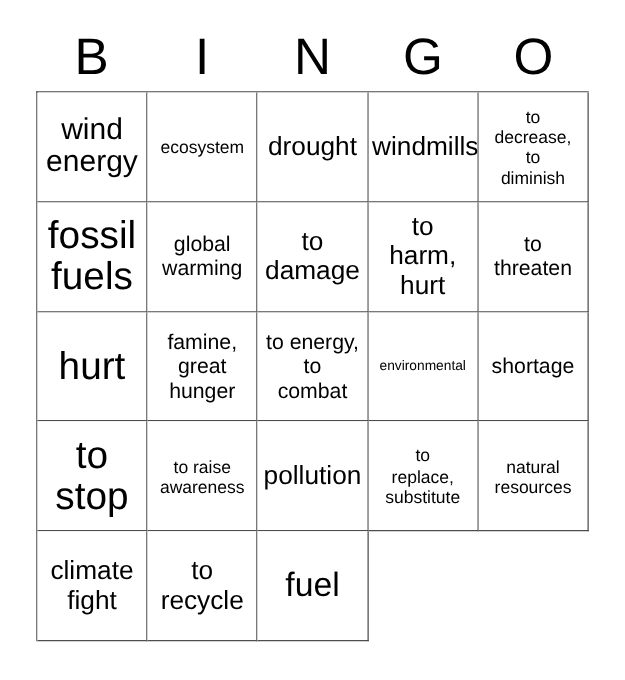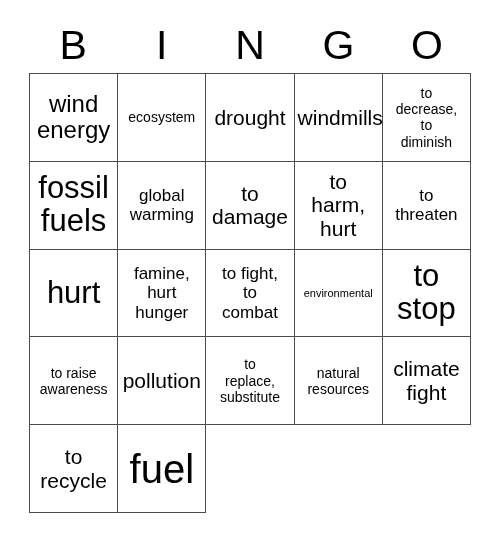--- a/index.html
+++ b/index.html
@@ -65,21 +65,21 @@
     overflow: hidden;
     background: #ffffff;
   }
   .cell-text {
     display: block;
     width: 100%;
     line-height: 1.12;
     white-space: pre-line;
   }
   
-  .fs-xxl .cell-text { font-size: 40px; line-height: 1.05; }
+  .fs-xxl .cell-text { font-size: 27px; line-height: 1.05; }
   .fs-xl  .cell-text { font-size: 31px; line-height: 1.06; }
   .fs-l   .cell-text { font-size: 24px; line-height: 1.1; text-align: center; }
   .fs-m   .cell-text { font-size: 21px; line-height: 1.12; }
   .fs-s   .cell-text { font-size: 17px; line-height: 1.14; }
   .fs-xs  .cell-text { font-size: 14px; line-height: 1.16; }
   .fs-xxs .cell-text { font-size: 11px; line-height: 1.18; }
 </style>
 </head>
 <body>
 
@@ -135,32 +135,35 @@
 
     <div class="cell fs-s">
       <span class="cell-text">to
 threaten</span>
     </div>
     <div class="cell fs-xl">
       <span class="cell-text">hurt</span>
     </div>
     <div class="cell fs-s">
       <span class="cell-text">famine,
-hurt
+great
 hunger</span>
     </div>
     <div class="cell fs-s">
-      <span class="cell-text">to fight,
+      <span class="cell-text">to energy,
 to
 combat</span>
     </div>
     <div class="cell fs-xxs">
       <span class="cell-text">environmental</span>
     </div>
 
+    <div class="cell fs-s">
+      <span class="cell-text">shortage</span>
+    </div>
     <div class="cell fs-xl">
       <span class="cell-text">to
 stop</span>
     </div>
     <div class="cell fs-xs">
       <span class="cell-text">to raise
 awareness</span>
     </div>
     <div class="cell fs-m">
       <span class="cell-text">pollution</span>

